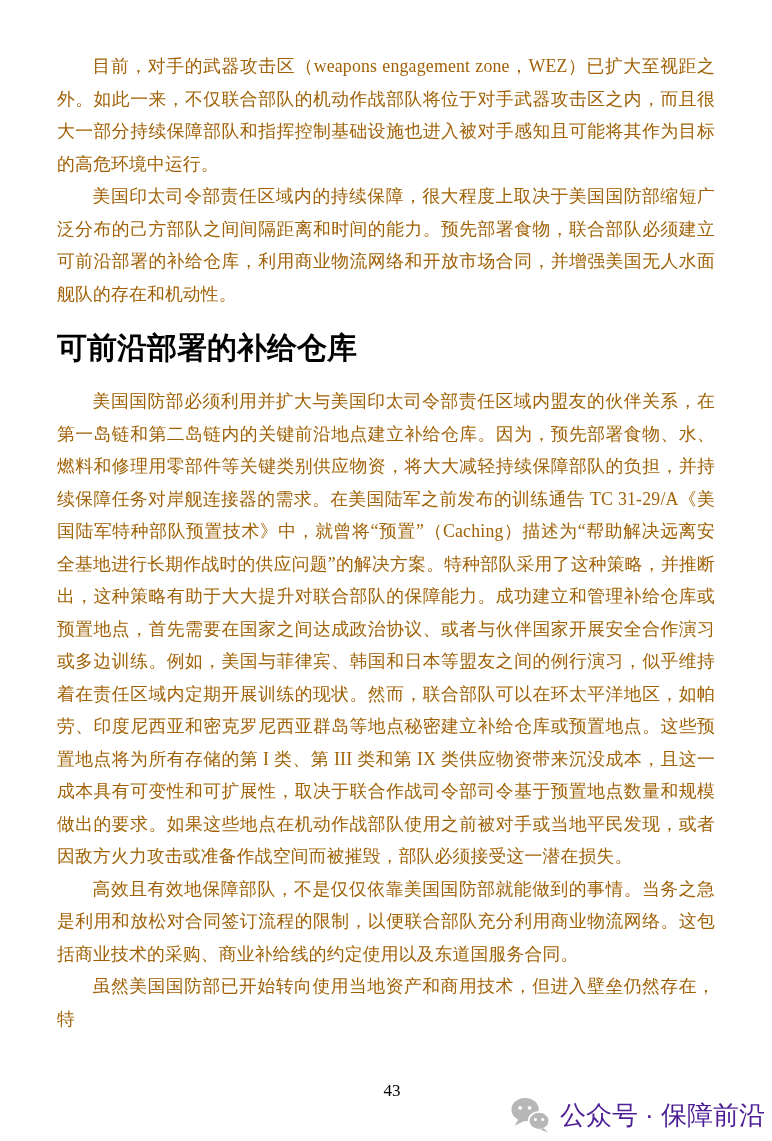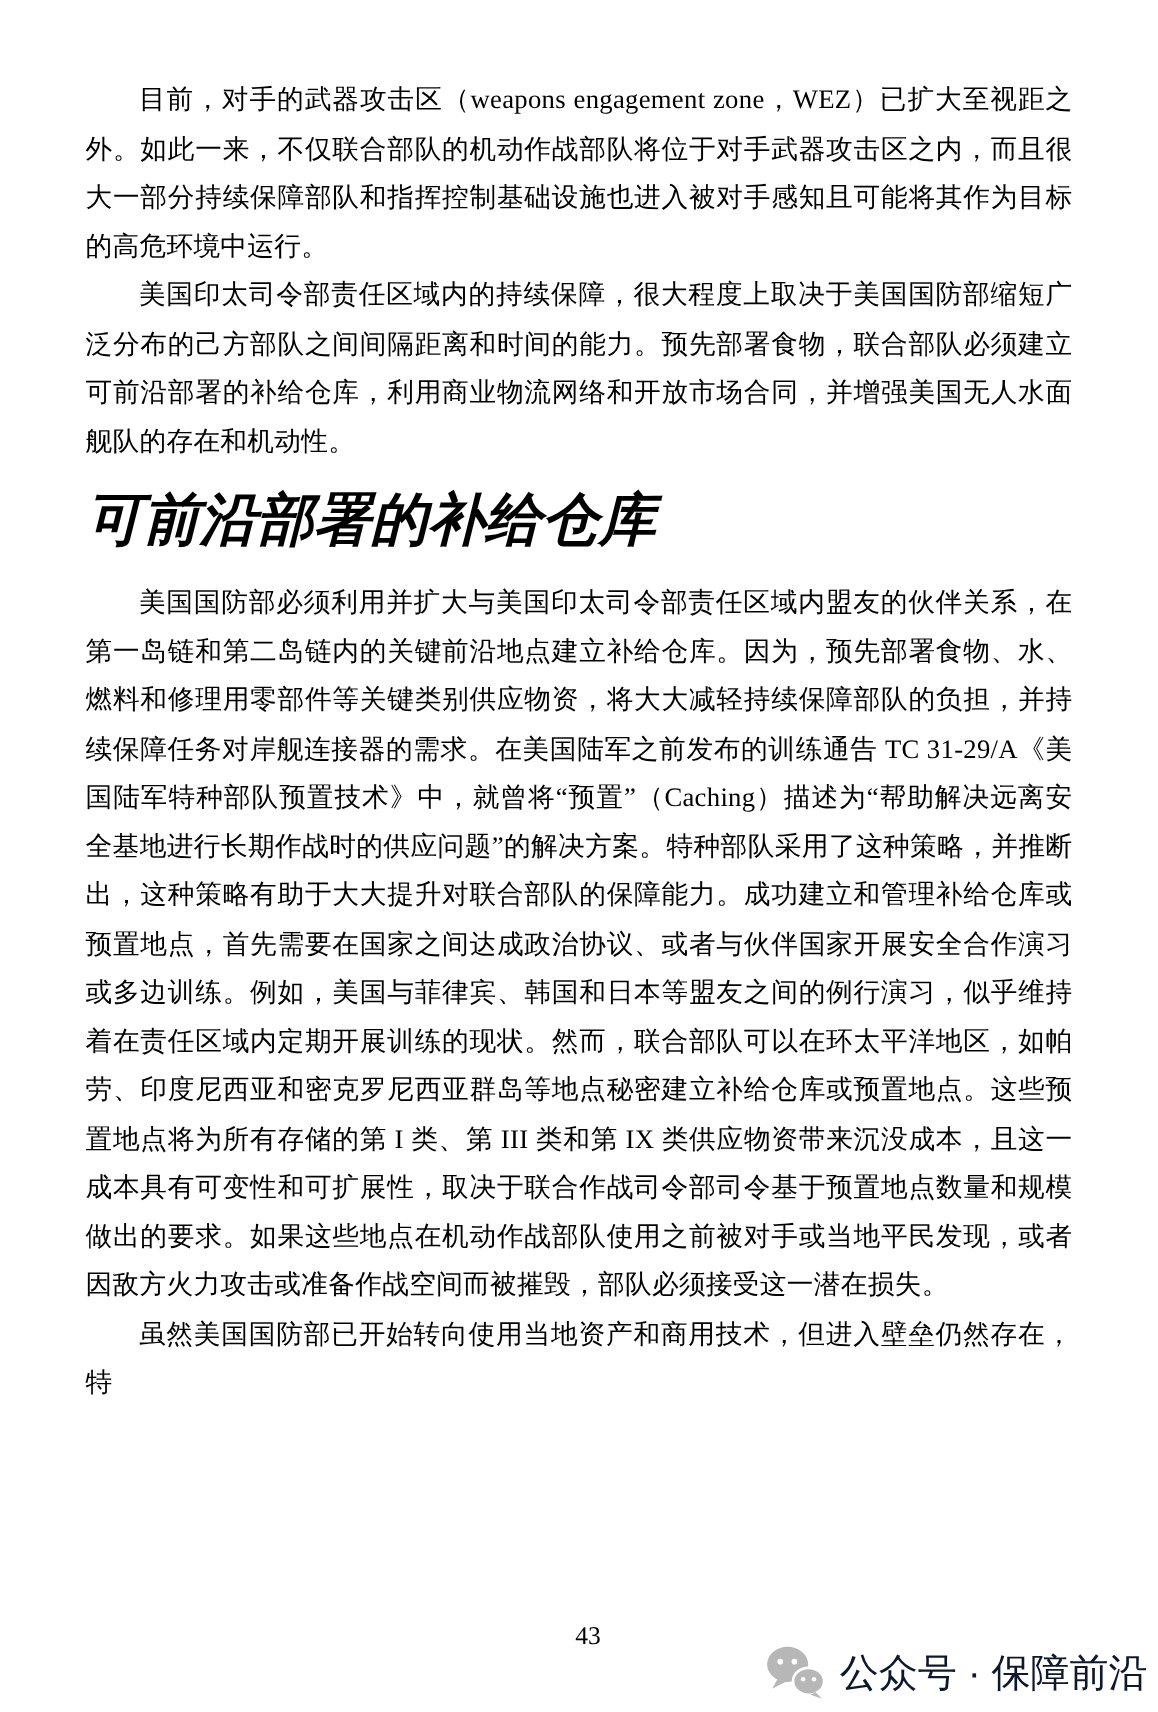--- a/index.html
+++ b/index.html
@@ -18,35 +18,34 @@
     background: #ffffff;
   }
   .content {
     padding: 50px 57px 0 57px;
   }
   .para {
     margin: 0;
     font-family: "Liberation Serif", serif;
     font-size: 17.8px;
     line-height: 32.5px;
-    color: #000000;
+    color: #a16207;
     text-align: justify;
     text-justify: inter-character;
     text-indent: 2em;
     letter-spacing: 0.2px;
   }
   .heading {
     margin: 20px 0 20px 0;
     font-family: "Liberation Sans", sans-serif;
     font-weight: 700;
-    font-size: 38px;
+    font-size: 30px;
     line-height: 35px;
     color: #000000;
     text-align: left;
-    font-style: italic;
   }
   .page-number {
     position: absolute;
     top: 1080px;
     left: 0;
     right: 0;
     text-align: center;
     font-family: "Liberation Serif", serif;
     font-size: 17px;
     line-height: 22px;
@@ -54,21 +53,21 @@
     padding-left: 12px;
   }
   .watermark {
     position: absolute;
     top: 1096px;
     right: 7px;
     height: 38px;
     display: flex;
     align-items: center;
     gap: 9px;
-    color: #0f172a;
+    color: #4c1d95;
     font-family: "Liberation Sans", sans-serif;
     font-size: 26px;
     line-height: 38px;
     white-space: nowrap;
     user-select: none;
     text-align: right;
   }
   .wechat-icon {
     width: 41px;
     height: 36px;
@@ -84,20 +83,21 @@
   <div class="content">
     <p class="para">目前，对手的武器攻击区（weapons engagement zone，WEZ）已扩大至视距之外。如此一来，不仅联合部队的机动作战部队将位于对手武器攻击区之内，而且很大一部分持续保障部队和指挥控制基础设施也进入被对手感知且可能将其作为目标的高危环境中运行。</p>
 
     <p class="para">美国印太司令部责任区域内的持续保障，很大程度上取决于美国国防部缩短广泛分布的己方部队之间间隔距离和时间的能力。预先部署食物，联合部队必须建立可前沿部署的补给仓库，利用商业物流网络和开放市场合同，并增强美国无人水面舰队的存在和机动性。</p>
 
     <h2 class="heading">可前沿部署的补给仓库</h2>
 
     <p class="para">美国国防部必须利用并扩大与美国印太司令部责任区域内盟友的伙伴关系，在第一岛链和第二岛链内的关键前沿地点建立补给仓库。因为，预先部署食物、水、燃料和修理用零部件等关键类别供应物资，将大大减轻持续保障部队的负担，并持续保障任务对岸舰连接器的需求。在美国陆军之前发布的训练通告 TC 31-29/A《美国陆军特种部队预置技术》中，就曾将“预置”（Caching）描述为“帮助解决远离安全基地进行长期作战时的供应问题”的解决方案。特种部队采用了这种策略，并推断出，这种策略有助于大大提升对联合部队的保障能力。成功建立和管理补给仓库或预置地点，首先需要在国家之间达成政治协议、或者与伙伴国家开展安全合作演习或多边训练。例如，美国与菲律宾、韩国和日本等盟友之间的例行演习，似乎维持着在责任区域内定期开展训练的现状。然而，联合部队可以在环太平洋地区，如帕劳、印度尼西亚和密克罗尼西亚群岛等地点秘密建立补给仓库或预置地点。这些预置地点将为所有存储的第 I 类、第 III 类和第 IX 类供应物资带来沉没成本，且这一成本具有可变性和可扩展性，取决于联合作战司令部司令基于预置地点数量和规模做出的要求。如果这些地点在机动作战部队使用之前被对手或当地平民发现，或者因敌方火力攻击或准备作战空间而被摧毁，部队必须接受这一潜在损失。</p>
 
 
+    <p class="para">高效且有效地保障部队，不是仅仅依靠美国国防部就能做到的事情。当务之急是利用和放松对合同签订流程的限制，以便联合部队充分利用商业物流网络。这包括商业技术的采购、商业补给线的约定使用以及东道国服务合同。</p>
 
     <p class="para">虽然美国国防部已开始转向使用当地资产和商用技术，但进入壁垒仍然存在，特</p>
   </div>
 
   <div class="page-number">43</div>
 
   <div class="watermark">
     <svg class="wechat-icon" viewBox="0 0 44 40" xmlns="http://www.w3.org/2000/svg" aria-hidden="true">
 
       <ellipse cx="16" cy="14" rx="15.2" ry="13" fill="#b7b7b7"></ellipse>

